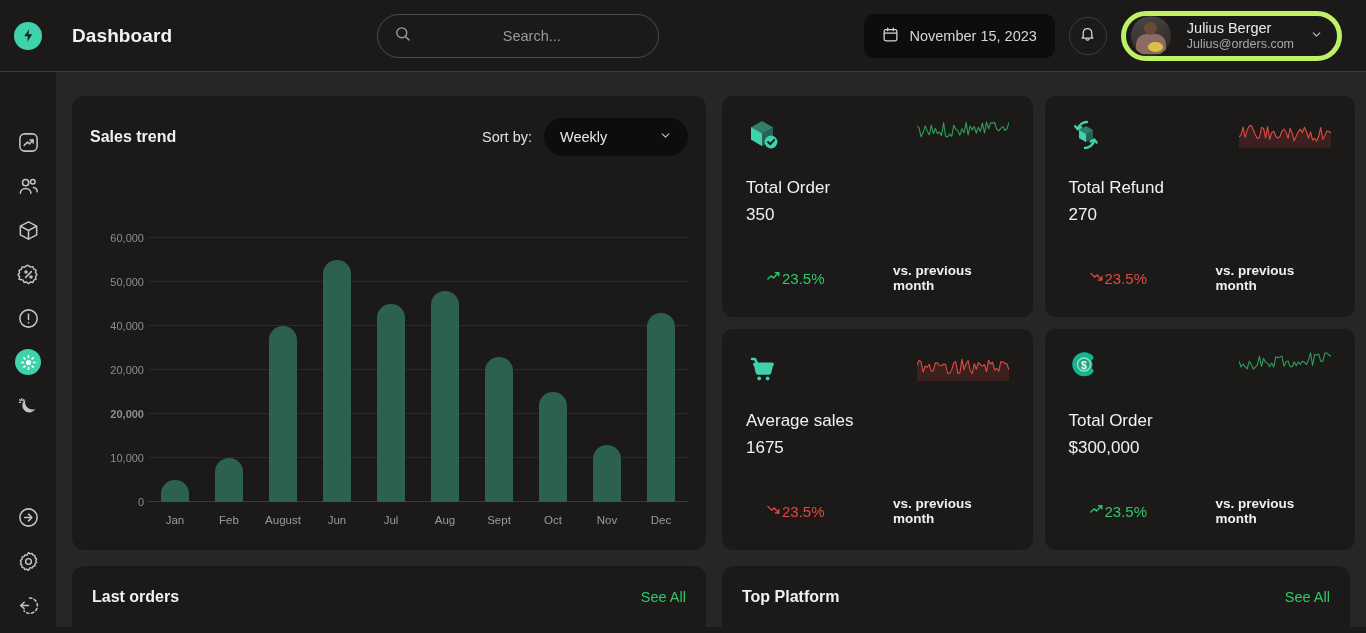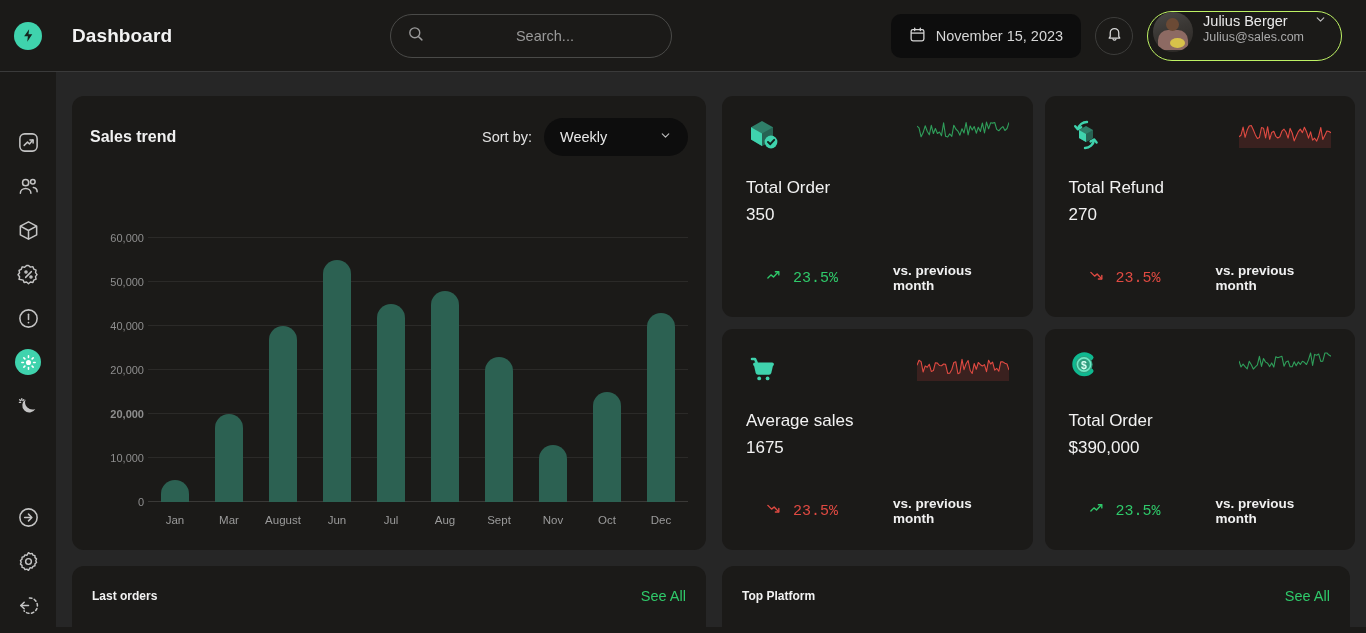--- a/index.html
+++ b/index.html
@@ -41,22 +41,22 @@
   .date-pill {
     height: 44px; background: #0d0d0d; border-radius: 10px;
     display: flex; align-items: center; gap: 10px; padding: 0 18px;
     color: #d6d6d6; font-size: 14.5px; white-space: nowrap;
   }
   .bell-btn {
     width: 38px; height: 38px; border-radius: 50%; border: 1px solid #3d3d3b;
     display: flex; align-items: center; justify-content: center; background: transparent;
   }
   .profile {
-    height: 50px; border: 1px solid #bef264; border-radius: 25px;
-    display: flex; gap: 10px; padding: 0 14px 0 5px;
+    height: 50px; border: 5px solid #bef264; border-radius: 25px;
+    display: flex; align-items: center; gap: 16px; padding: 0 14px 0 5px;
   }
   .avatar {
     width: 40px; height: 40px; border-radius: 50%; overflow: hidden;
     background: linear-gradient(160deg,#4c4a48 0%,#3a3734 45%,#2a2724 100%);
     position: relative; flex: 0 0 40px;
   }
   .avatar .head { position:absolute; width:13px;height:13px;border-radius:50%; background:#6b4a35; left:13px; top:6px; }
   .avatar .body { position:absolute; width:30px;height:20px;border-radius:10px 10px 0 0; background:#8d6a63; left:5px; top:18px; }
   .avatar .hat  { position:absolute; width:15px;height:10px;border-radius:50%; background:#d8c24a; left:17px; top:26px; }
   .profile-text { line-height: 1.25; }
@@ -125,32 +125,32 @@
 
   
   .stats { flex: 1; display: grid; grid-template-columns: 1fr 1fr; grid-template-rows: 1fr 1fr; gap: 12px; height: 454px; }
   .stat-card { background: #1b1a18; border-radius: 11px; padding: 22px 24px; position: relative; display: flex; flex-direction: column; }
   .stat-top { display: flex; align-items: flex-start; justify-content: space-between; }
   .stat-icon { width: 34px; height: 34px; }
   .spark { width: 92px; height: 30px; }
   .stat-name { font-size: 17px; color: #f2f2f2; margin-top: 26px; }
   .stat-value { font-size: 17px; color: #f2f2f2; margin-top: 7px; }
   .stat-foot { display: flex; align-items: center; margin-top: auto; padding-bottom: 2px; }
-  .stat-delta { display: flex; align-items: center; gap: 12px; font-size: 15px; width: 156px; padding-left: 20px; font-family: Liberation Mono, monospace; }
+  .stat-delta { display: flex; align-items: center; gap: 1px; font-size: 15px; width: 156px; padding-left: 20px; }
   .stat-delta.up { color: #2fc96a; }
   .stat-delta.down { color: #e04a42; }
   .stat-vs { font-size: 13.5px; font-weight: bold; color: #f0f0f0; }
 
   
   .grid-bottom { display: flex; gap: 16px; padding-right: 16px; margin-top: 16px; }
   .panel { background: #1b1a18; border-radius: 12px; height: 120px; padding: 22px 20px; }
   .panel.left { width: 634px; flex: 0 0 634px; }
   .panel.right { flex: 1; }
   .panel-head { display: flex; align-items: center; justify-content: space-between; }
-  .panel-title { font-size: 12px; font-weight: bold; color: #f2f2f2; }
+  .panel-title { font-size: 16px; font-weight: bold; color: #f2f2f2; }
   .see-all { font-size: 14.5px; color: #2fc96a; }
 </style>
 </head>
 <body>
 
 <div id="app">
 
   <div class="header">
     <div class="logo-wrap">
       <div class="logo">
@@ -196,21 +196,21 @@
       </div>
 
       <div class="profile">
         <div class="avatar">
           <div class="body"></div>
             <div class="head"></div>
             <div class="hat"></div>
         </div>
         <div class="profile-text">
           <div class="profile-name">Julius Berger</div>
-          <div class="profile-mail">Julius@sales.com</div>
+          <div class="profile-mail">Julius@orders.com</div>
         </div>
         <span>
           <svg width="13" height="13" viewBox="0 0 24 24" fill="none" stroke="#b9b9b9" stroke-width="2.2">
             <polyline points="6 9 12 15 18 9" stroke-linecap="round" stroke-linejoin="round"></polyline>
           </svg>
         </span>
       </div>
     </div>
   </div>
 
@@ -368,22 +368,22 @@
                 <div class="gridline" style="bottom: calc(83.3333% + 5px);"></div>
                 <div class="y-label" style="bottom: calc(83.3333% + 5px); top: auto; transform: translateY(50%);">50,000</div>
                 <div class="gridline" style="bottom: calc(100% + 0px);"></div>
                 <div class="y-label" style="bottom: calc(100% + 0px); top: auto; transform: translateY(50%);">60,000</div>
                 <div class="bars">
                   <div class="bar-col">
                     <div class="bar" style="height: 8.33333%; background: rgb(44, 97, 82);"></div>
                     <div class="x-label">Jan</div>
                   </div>
                   <div class="bar-col">
-                    <div class="bar" style="height: 33.3333%; background: rgb(44, 97, 82);"></div>
-                    <div class="x-label">Mar</div>
+                    <div class="bar" style="height: 16.6667%; background: rgb(44, 97, 82);"></div>
+                    <div class="x-label">Feb</div>
                   </div>
                   <div class="bar-col">
                     <div class="bar" style="height: 66.6667%; background: rgb(44, 97, 82);"></div>
                     <div class="x-label">August</div>
                   </div>
                   <div class="bar-col">
                     <div class="bar" style="height: 91.6667%; background: rgb(44, 97, 82);"></div>
                     <div class="x-label">Jun</div>
                   </div>
                   <div class="bar-col">
@@ -392,26 +392,26 @@
                   </div>
                   <div class="bar-col">
                     <div class="bar" style="height: 80%; background: rgb(44, 97, 82);"></div>
                     <div class="x-label">Aug</div>
                   </div>
                   <div class="bar-col">
                     <div class="bar" style="height: 55%; background: rgb(44, 97, 82);"></div>
                     <div class="x-label">Sept</div>
                   </div>
                   <div class="bar-col">
+                    <div class="bar" style="height: 41.6667%; background: rgb(44, 97, 82);"></div>
+                    <div class="x-label">Oct</div>
+                  </div>
+                  <div class="bar-col">
                     <div class="bar" style="height: 21.6667%; background: rgb(44, 97, 82);"></div>
                     <div class="x-label">Nov</div>
-                  </div>
-                  <div class="bar-col">
-                    <div class="bar" style="height: 41.6667%; background: rgb(44, 97, 82);"></div>
-                    <div class="x-label">Oct</div>
                   </div>
                   <div class="bar-col">
                     <div class="bar" style="height: 71.6667%; background: rgb(44, 97, 82);"></div>
                     <div class="x-label">Dec</div>
                   </div>
                 </div>
               </div>
           </div>
         </div>
 
@@ -514,21 +514,21 @@
         <text x="15" y="18" font-size="10.5" font-weight="bold" fill="#d9fff2" text-anchor="middle" font-family="Liberation Sans, sans-serif">$</text>
       </svg></span>
         <span class="spark">
           <svg width="92" height="30" viewBox="0 0 92 30">
 
             <path d="M0.0 9.9 L2.0 16.0 L4.1 13.2 L6.1 15.6 L8.2 17.8 L10.2 10.3 L12.3 13.8 L14.3 18.1 L16.4 15.8 L18.4 13.9 L20.4 5.4 L22.5 15.4 L24.5 7.5 L26.6 11.1 L28.6 12.3 L30.7 15.6 L32.7 11.9 L34.8 16.1 L36.8 5.7 L38.8 6.8 L40.9 6.0 L42.9 5.3 L45.0 15.2 L47.0 11.0 L49.1 9.9 L51.1 15.8 L53.2 15.7 L55.2 10.7 L57.2 14.8 L59.3 10.9 L61.3 13.5 L63.4 10.3 L65.4 11.3 L67.5 13.5 L69.5 8.9 L71.6 2.0 L73.6 14.5 L75.6 3.4 L77.7 4.2 L79.7 3.1 L81.8 10.4 L83.8 10.1 L85.9 2.0 L87.9 2.0 L90.0 4.1 L92.0 5.2" fill="none" stroke="#2f9e5a" stroke-width="1.1" stroke-linejoin="round"></path>
           </svg>
         </span>
       </div>
       <div class="stat-name">Total Order</div>
-      <div class="stat-value">$390,000</div>
+      <div class="stat-value">$300,000</div>
       <div class="stat-foot">
         <span class="stat-delta up">
           <span><svg width="15" height="15" viewBox="0 0 24 24" fill="none" stroke="currentColor" stroke-width="2.2">
       <polyline points="3 16 8 11 12 14.5 20 6" stroke-linecap="round" stroke-linejoin="round"></polyline>
       <polyline points="15 6 20.5 6 20.5 11" stroke-linecap="round" stroke-linejoin="round"></polyline>
     </svg></span>
           <span>23.5%</span>
         </span>
         <span class="stat-vs">vs. previous month</span>
       </div>

